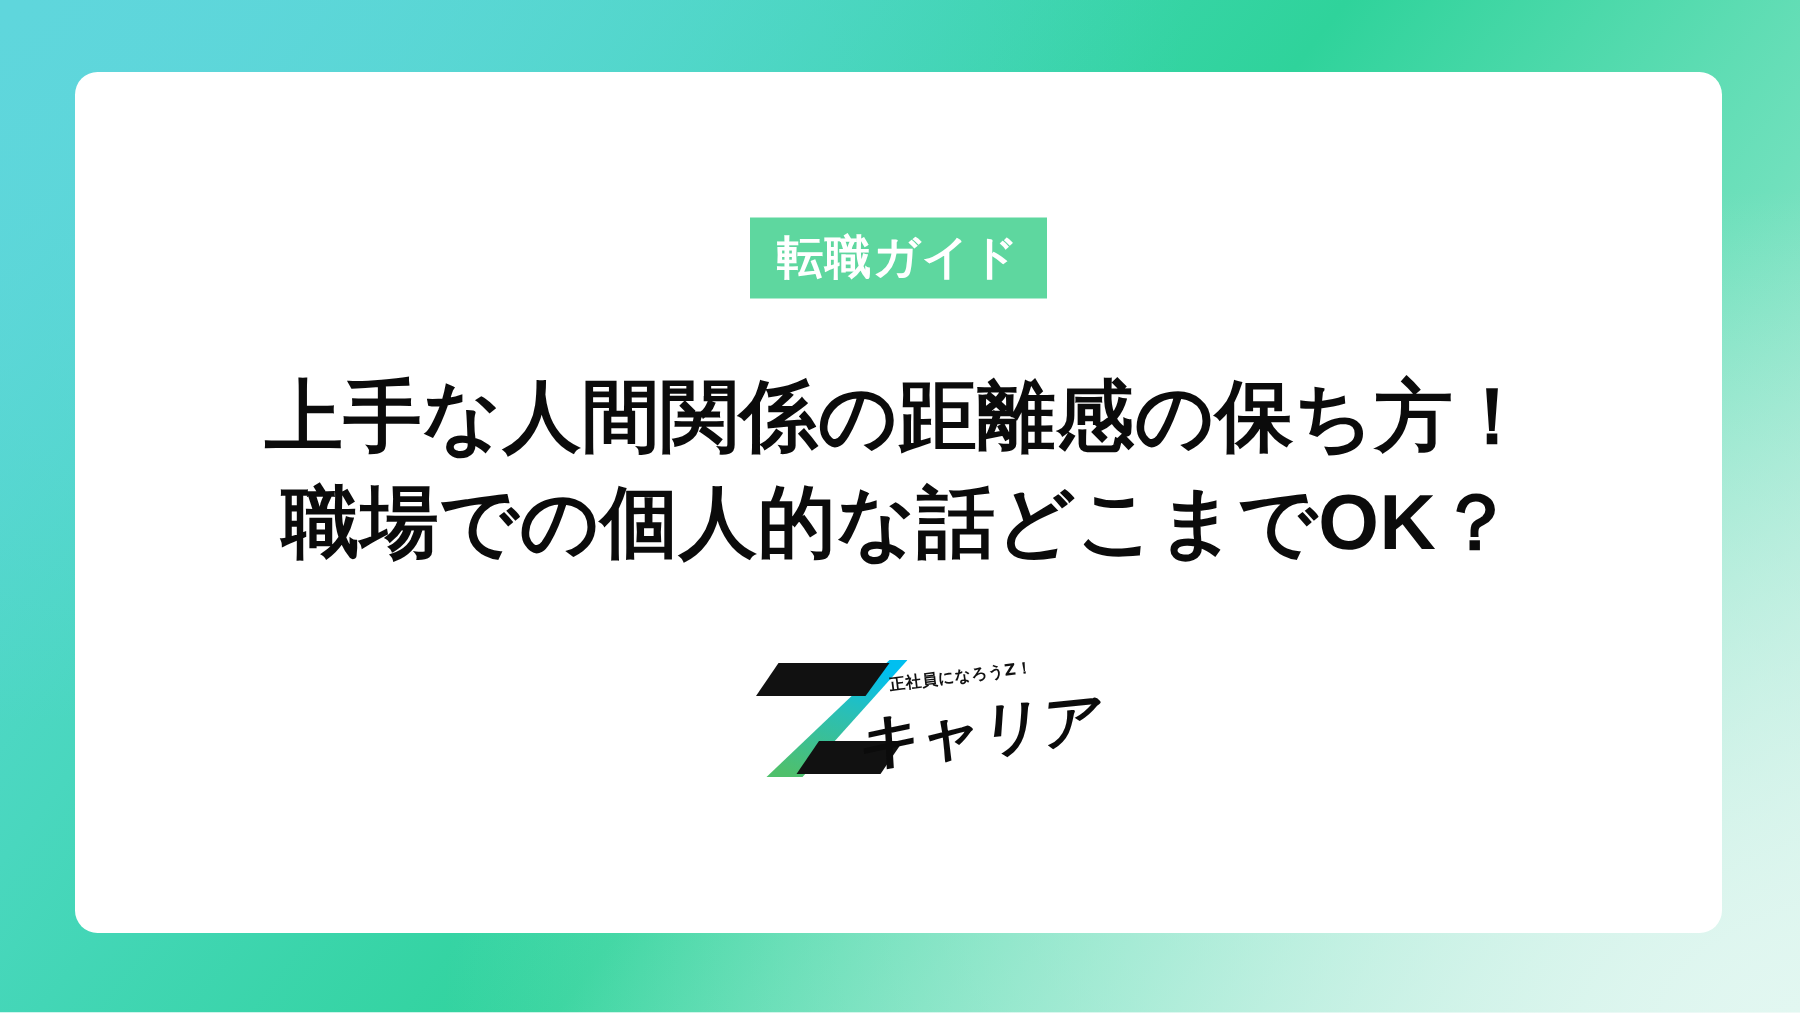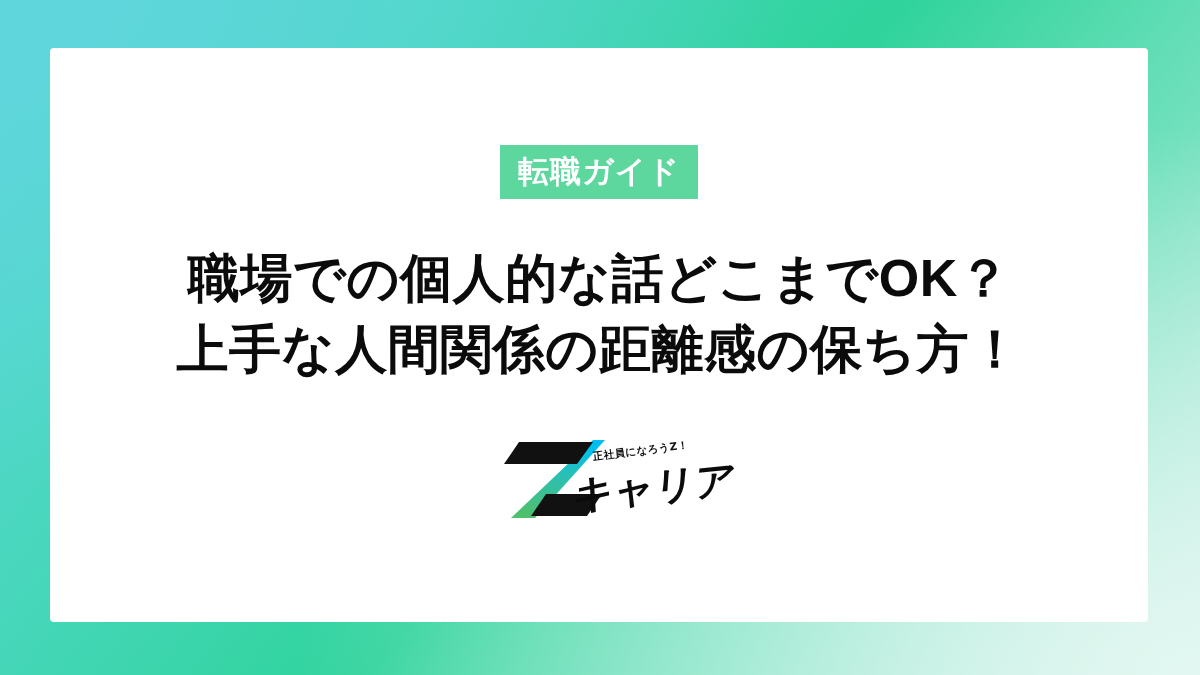--- a/index.html
+++ b/index.html
@@ -25,21 +25,21 @@
   }
 
   
   #card {
     position: absolute;
     left: 50px;
     top: 48px;
     width: 1098px;
     height: 574px;
     background: #FFFFFF;
-    border-radius: 4px;
+    border-radius: 15px;
     box-sizing: border-box;
     display: flex;
     flex-direction: column;
     align-items: center;
   }
 
   
   .badge {
     margin-top: 97px;
     background: #5ED79F;
@@ -109,22 +109,22 @@
 </head>
 <body>
 
 <div id="stage">
 
   <div id="card">
 
     <div class="badge">転職ガイド</div>
 
     <div class="title">
+      <span class="line">上手な人間関係の距離感の保ち方！</span>
       <span class="line">職場での個人的な話どこまでOK？</span>
-      <span class="line">上手な人間関係の距離感の保ち方！</span>
     </div>
 
     <div class="logo">
 
       <svg class="logo-mark" viewBox="0 0 104 78">
         <defs>
           <linearGradient id="zgrad" x1="0.62" y1="0" x2="0.22" y2="1">
             <stop offset="0%" stop-color="#00BFF0"></stop>
             <stop offset="42%" stop-color="#2BBFB4"></stop>
             <stop offset="100%" stop-color="#4FC06C"></stop>

